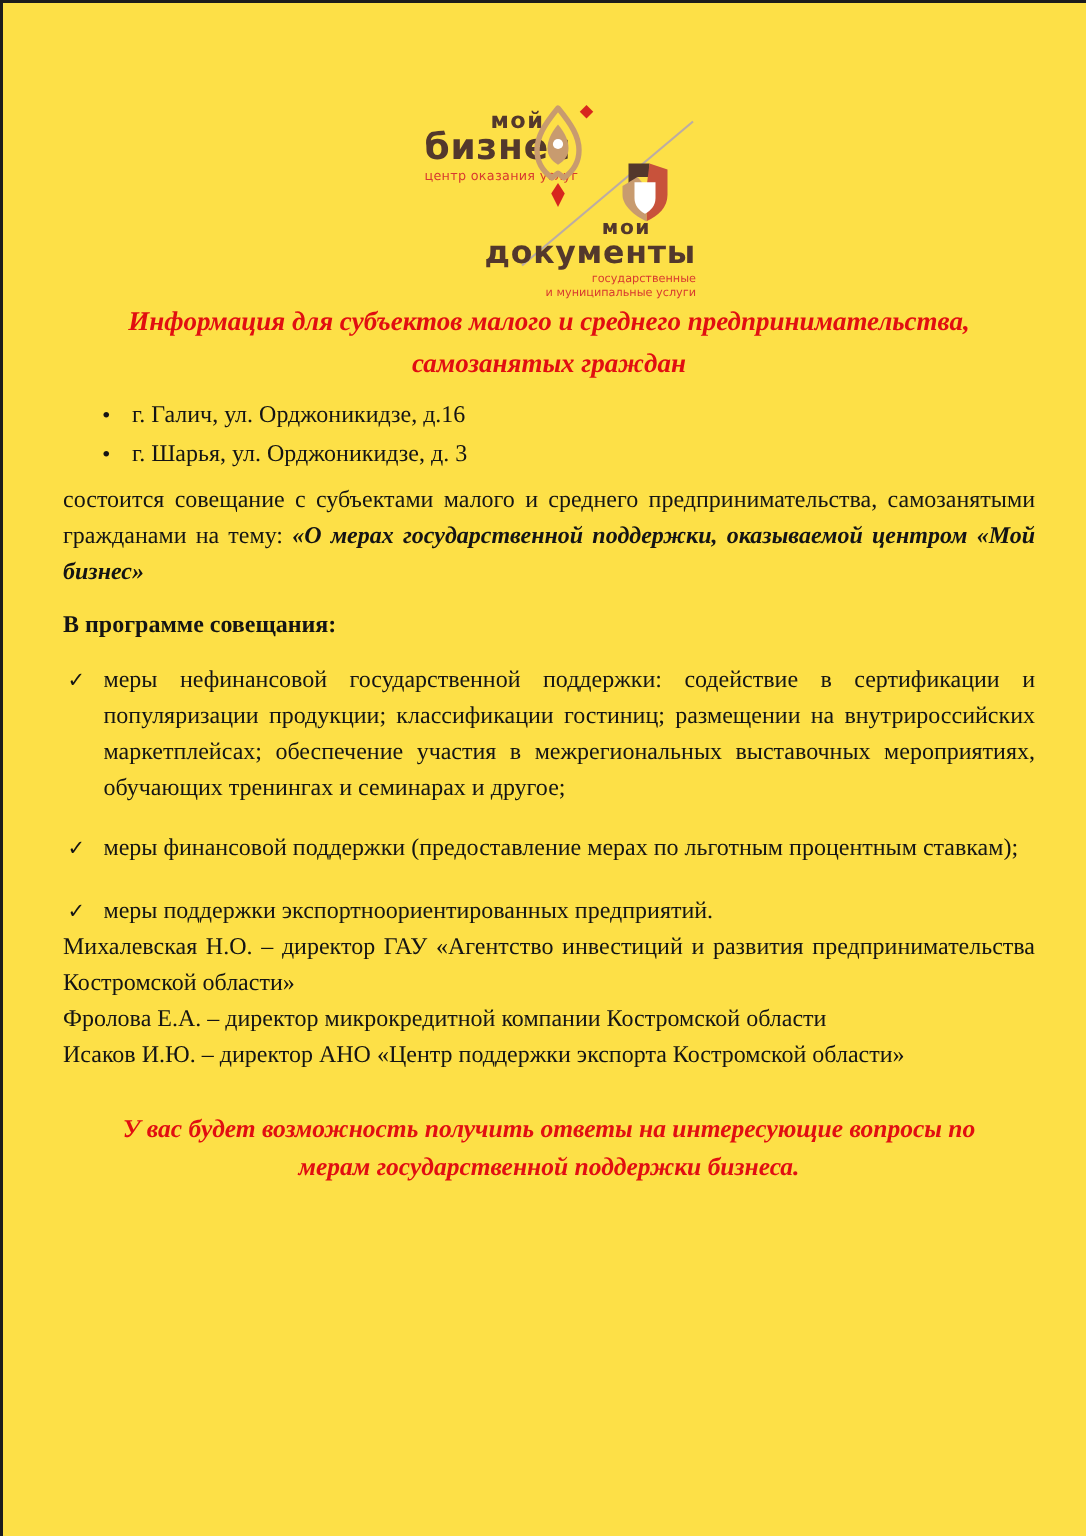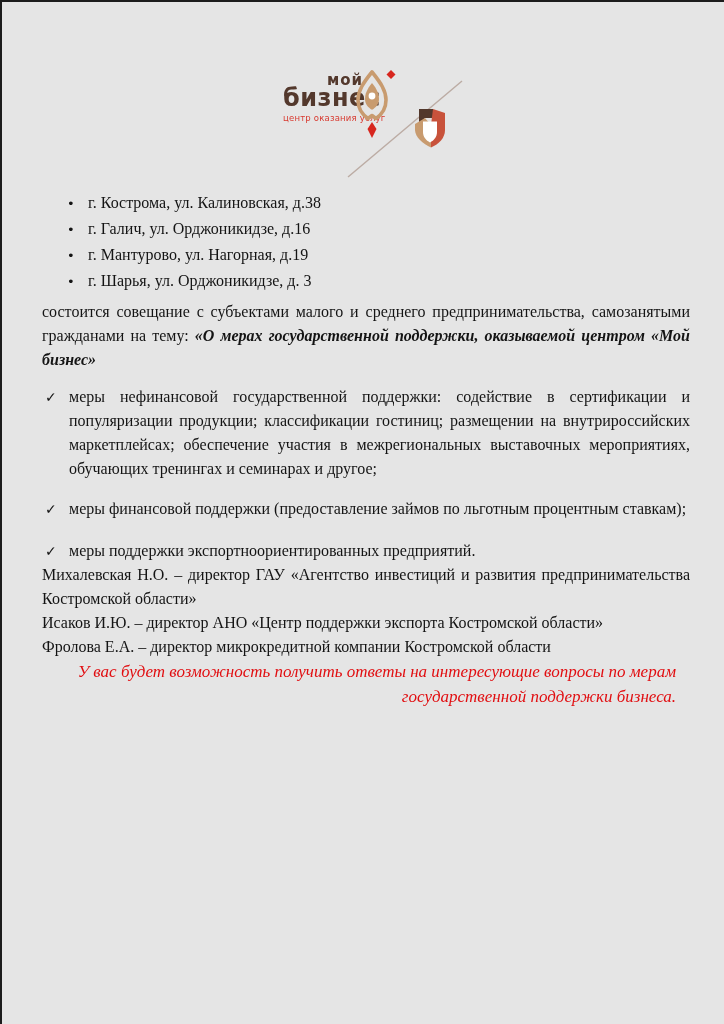--- a/index.html
+++ b/index.html
@@ -6,21 +6,21 @@
   html,body { background:#ffffff; }
   body {
     width:724px; height:1024px;
     font-family:"Liberation Serif", serif;
     color:#141414;
     overflow:hidden;
   }
   .page {
     position:relative;
     width:724px; height:1024px;
-    background:#e5e5e5;
+    background:#fde047;
     border-top:2px solid #1c1c1c;
     border-left:2px solid #1c1c1c;
     overflow:hidden;
   }
 
   
   .logo-header { position:relative; height:180px; font-family:"DejaVu Sans", sans-serif; }
   .mb-block { position:absolute; left:281px; top:72px; width:80px; text-align:right; color:#53382c; }
   .mb-word1 { font-size:15px; font-weight:bold; line-height:13px; letter-spacing:1px; }
   .mb-word2 { font-size:24px; font-weight:bold; line-height:23px; letter-spacing:.5px; }
@@ -62,23 +62,23 @@
   .check-item .txt { flex:1; text-align:justify; }
   .check-1 { margin-top:13px; }
   .check-2 { margin-top:16px; }
   .check-3 { margin-top:18px; }
 
   .speakers { margin-top:12px; text-align:justify; }
   .speakers .label { font-weight:bold; }
   .person { margin-top:0; text-align:justify; }
 
   .footer-note {
-    padding:0 14px;
-    text-align:right;
-    color:#e10e11; font-weight:normal; font-style:italic;
+    margin-top:24px; padding:0 14px;
+    text-align:center;
+    color:#e10e11; font-weight:bold; font-style:italic;
     font-size:17px; line-height:25px;
   }
 </style>
 </head>
 <body>
 
 <div class="page">
 
   <header class="logo-header">
 
@@ -106,50 +106,58 @@
 
     <span class="shield-wrap">
       <svg width="42" height="44" viewBox="0 0 42 44">
         <path d="M10 3 L24 3 L24 12 L16 12 L10 18 Z" fill="#53382c"></path>
         <path d="M24 3 L36 7 L36 24 C36 32 30 38 22 41.5 L22 19 Z" fill="#c8523b"></path>
         <path d="M6 18 L16 12 L22 19 L22 41.5 C14 38 6 31 6 24 Z" fill="#c89b6f"></path>
         <path d="M14 15.5 L28 15.5 L28 26 C28 31 25 34.3 21 36.5 C17 34.3 14 31 14 26 Z" fill="#ffffff"></path>
       </svg>
     </span>
 
+    <div class="md-block">
+      <div class="md-word1">мои</div>
+      <div class="md-word2">документы</div>
+      <div class="md-sub">
+        <div>государственные</div>
+        <div>и муниципальные услуги</div>
+      </div>
+    </div>
   </header>
 
   <main class="content">
 
+    <p class="doc-title">Информация для субъектов малого и среднего предпринимательства, самозанятых граждан</p>
 
 
     <ul class="addresses">
-      <li><span class="bullet">•</span><span>г. Кострома, ул. Калиновская, д.38</span></li>
       <li><span class="bullet">•</span><span>г. Галич, ул. Орджоникидзе, д.16</span></li>
-      <li><span class="bullet">•</span><span>г. Мантурово, ул. Нагорная, д.19</span></li>
       <li><span class="bullet">•</span><span>г. Шарья, ул. Орджоникидзе, д. 3</span></li>
     </ul>
 
     <p class="meeting"><span>состоится совещание с субъектами малого и среднего предпринимательства, самозанятыми гражданами на тему: </span><span class="topic">«О мерах государственной поддержки, оказываемой центром «Мой бизнес»</span></p>
 
+    <p class="program-heading">В программе совещания:</p>
 
     <div class="check-item check-1">
       <span class="chk">✓</span>
       <span class="txt">меры нефинансовой государственной поддержки: содействие в сертификации и популяризации продукции; классификации гостиниц; размещении на внутрироссийских маркетплейсах; обеспечение участия в межрегиональных выставочных мероприятиях, обучающих тренингах и семинарах и другое;</span>
     </div>
     <div class="check-item check-2">
       <span class="chk">✓</span>
-      <span class="txt">меры финансовой поддержки (предоставление займов по льготным процентным ставкам);</span>
+      <span class="txt">меры финансовой поддержки (предоставление мерах по льготным процентным ставкам);</span>
     </div>
     <div class="check-item check-3">
       <span class="chk">✓</span>
       <span class="txt">меры поддержки экспортноориентированных предприятий.</span>
     </div>
 
 
     <p class="person">Михалевская Н.О. – директор ГАУ «Агентство инвестиций и развития предпринимательства Костромской области»</p>
+    <p class="person">Фролова Е.А. – директор микрокредитной компании Костромской области</p>
     <p class="person">Исаков И.Ю. – директор АНО «Центр поддержки экспорта Костромской области»</p>
-    <p class="person">Фролова Е.А. – директор микрокредитной компании Костромской области</p>
 
     <p class="footer-note">У вас будет возможность получить ответы на интересующие вопросы по мерам государственной поддержки бизнеса.</p>
 
   </main>
 </div>
 
 </body></html>

